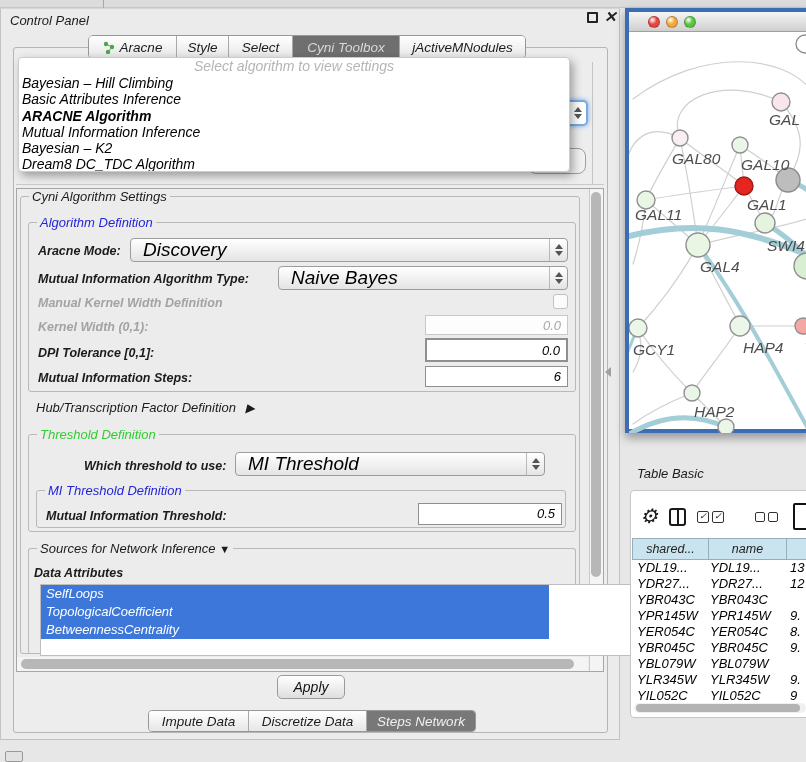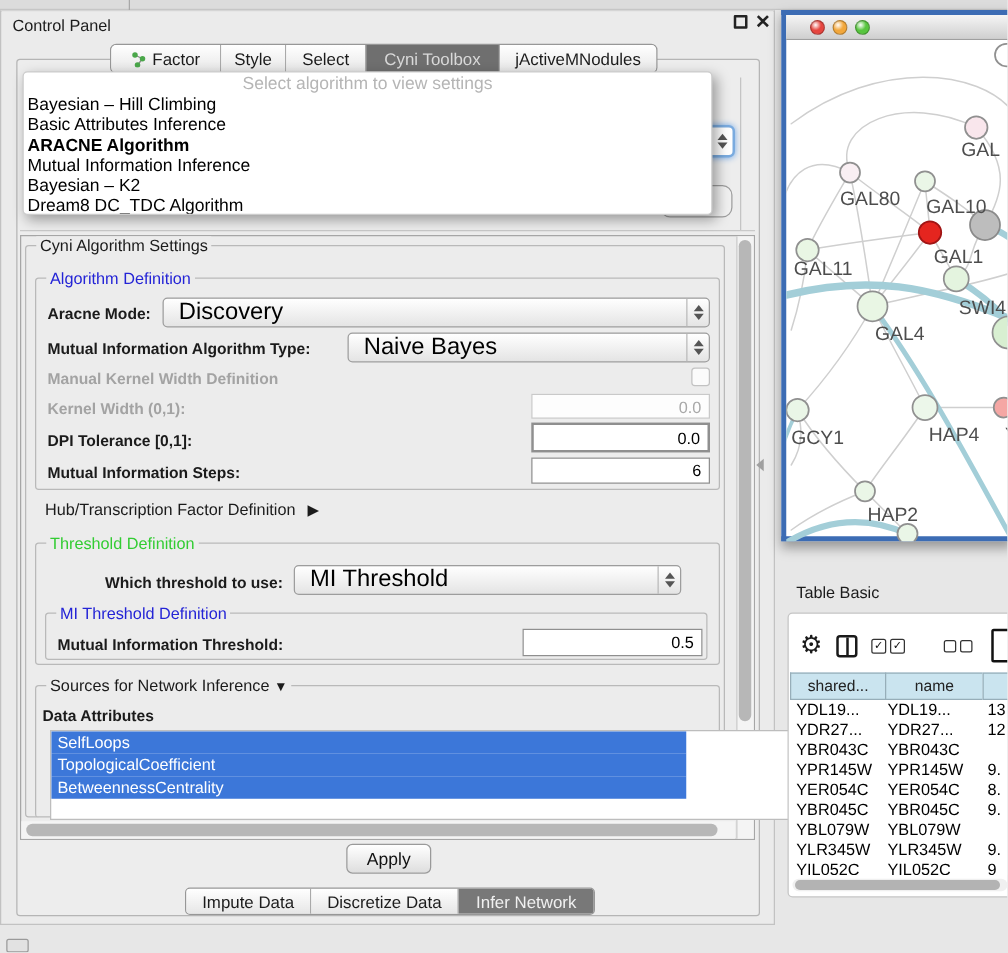--- a/index.html
+++ b/index.html
@@ -1,17 +1,17 @@
 <!DOCTYPE html>
 <html><head>
 <meta charset="utf-8">
 <style>
   html,body{margin:0;padding:0;background:#e7e7e7;}
   *{box-sizing:border-box;font-family:"Liberation Sans",sans-serif;}
-  .app{position:relative;width:806px;height:762px;overflow:hidden;background:#e7e7e7;}
+  .app{position:relative;width:806px;height:762px;overflow:hidden;background:#e7e7e7;font-style:italic;}
   .abs{position:absolute;}
   
   .topstrip{left:0;top:0;width:806px;height:8px;background:#dcdcdc;border-bottom:1px solid #c6c6c6;}
   .topstrip .vline{position:absolute;left:103px;top:0;width:1px;height:8px;background:#a8a8a8;}
   .cwin{left:0;top:8px;width:620px;height:732px;background:#ebebeb;border:1px solid #c2c2c2;border-top:1px solid #d5d5d5;}
   .cw-title{left:10px;top:13px;font-size:13px;color:#1c1c1c;}
   .float-btn{left:587px;top:12px;width:11px;height:11px;border:2px solid #222;border-radius:1px;}
   .close-btn{left:604px;top:8px;font-size:15px;font-weight:bold;color:#222;}
   .content-panel{left:13px;top:47px;width:595px;height:686px;background:#ededed;border:1px solid #b5b5b5;border-radius:3px;}
   
@@ -99,21 +99,21 @@
 
   <div class="abs tabbar" id="top-tabs">
       <div class="seg" style="width: 88px;">
         <svg width="12" height="13">
           <line x1="3" y1="3" x2="9" y2="6" stroke="#888" stroke-width="1"></line>
           <line x1="9" y1="6" x2="5" y2="11" stroke="#888" stroke-width="1"></line>
           <circle cx="3" cy="3" r="2.2" fill="#4aa74a"></circle>
           <circle cx="9" cy="6" r="2.2" fill="#4aa74a"></circle>
           <circle cx="5" cy="11" r="2.2" fill="#4aa74a"></circle>
         </svg>
-        <span>Factor</span>
+        <span>Aracne</span>
       </div>
       <div class="seg" style="width: 52px;">
         <span>Style</span>
       </div>
       <div class="seg" style="width: 64px;">
         <span>Select</span>
       </div>
       <div class="seg sel" style="width: 107px;">
         <span>Cyni Toolbox</span>
       </div>
@@ -225,21 +225,21 @@
   <div class="abs apply-btn">Apply</div>
 
   <div class="abs bottombar" id="bottom-tabs">
       <div class="seg" style="width: 100px;">
         <span>Impute Data</span>
       </div>
       <div class="seg" style="width: 118px;">
         <span>Discretize Data</span>
       </div>
       <div class="seg sel-dark" style="width: 108px;">
-        <span>Infer Network</span>
+        <span>Steps Network</span>
       </div>
     </div>
 
   <div class="abs resize-handle"></div>
   <div class="abs mini-box"></div>
 
   <div class="abs netwin">
     <div class="net-titlebar">
       <span class="light" id="light-close" style="left: 19px; background: radial-gradient(circle at 35% 30%, rgb(255, 255, 255) 0%, rgb(230, 70, 63) 45%, rgb(230, 70, 63) 100%);"></span>
       <span class="light" id="light-min" style="left: 37px; background: radial-gradient(circle at 35% 30%, rgb(255, 255, 255) 0%, rgb(242, 167, 59) 45%, rgb(242, 167, 59) 100%);"></span>

